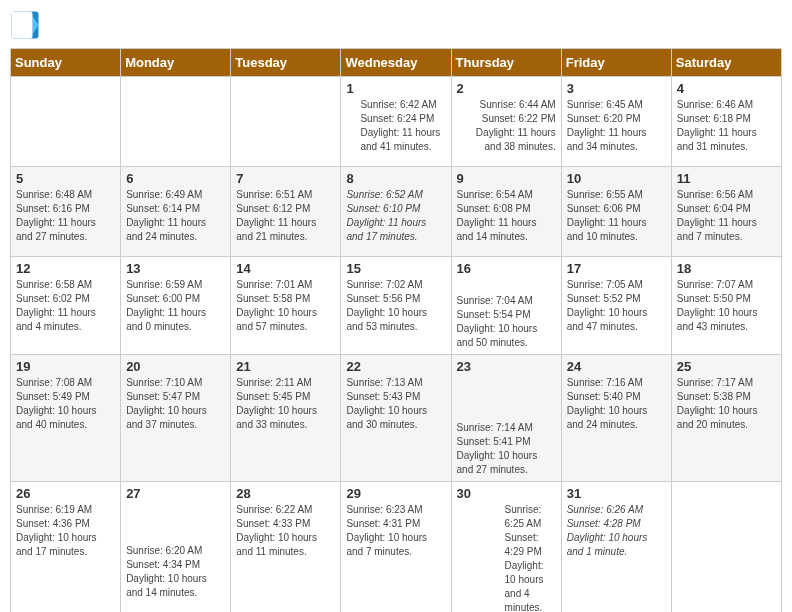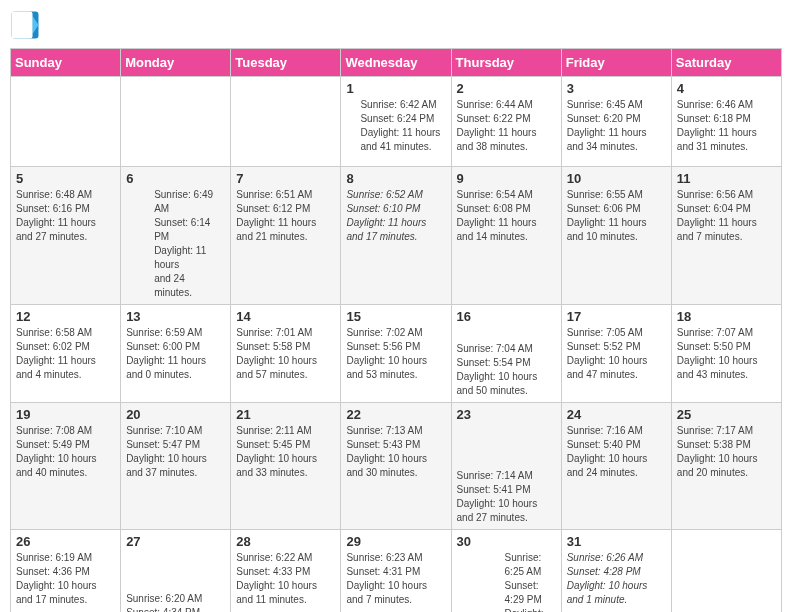--- a/index.html
+++ b/index.html
@@ -45,21 +45,21 @@
     .location {
       font-size: 14px;
       color: #555;
     }
     table {
       width: 100%;
       border-collapse: collapse;
       table-layout: fixed;
     }
     thead th {
-      background-color: #ec4899;
+      background-color: #a16207;
       color: white;
       font-size: 13px;
       font-weight: bold;
       padding: 6px 4px;
       text-align: left;
       border: 1px solid #ccc;
     }
     tbody td {
       border: 1px solid #ccc;
       vertical-align: top;
@@ -130,21 +130,21 @@
         <td class="empty-cell"></td>
         <td>
           <span class="day-number">1</span>
           <div class="day-info" style="white-space: pre-line; margin-left: 14px;">Sunrise: 6:42 AM
 Sunset: 6:24 PM
 Daylight: 11 hours
 and 41 minutes.</div>
         </td>
         <td>
           <span class="day-number">2</span>
-          <div class="day-info" style="white-space: pre-line;">Sunrise: 6:44 AM
+          <div class="day-info" style="white-space: pre-line; text-align: right;">Sunrise: 6:44 AM
 Sunset: 6:22 PM
 Daylight: 11 hours
 and 38 minutes.</div>
         </td>
         <td>
           <span class="day-number">3</span>
           <div class="day-info" style="white-space: pre-line;">Sunrise: 6:45 AM
 Sunset: 6:20 PM
 Daylight: 11 hours
 and 34 minutes.</div>
@@ -160,21 +160,21 @@
       <tr>
         <td>
           <span class="day-number">5</span>
           <div class="day-info" style="white-space: pre-line;">Sunrise: 6:48 AM
 Sunset: 6:16 PM
 Daylight: 11 hours
 and 27 minutes.</div>
         </td>
         <td>
           <span class="day-number">6</span>
-          <div class="day-info" style="white-space: pre-line; margin-left: 28px;">Sunrise: 6:49 AM
+          <div class="day-info" style="white-space: pre-line;">Sunrise: 6:49 AM
 Sunset: 6:14 PM
 Daylight: 11 hours
 and 24 minutes.</div>
         </td>
         <td>
           <span class="day-number">7</span>
           <div class="day-info" style="white-space: pre-line;">Sunrise: 6:51 AM
 Sunset: 6:12 PM
 Daylight: 11 hours
 and 21 minutes.</div>

